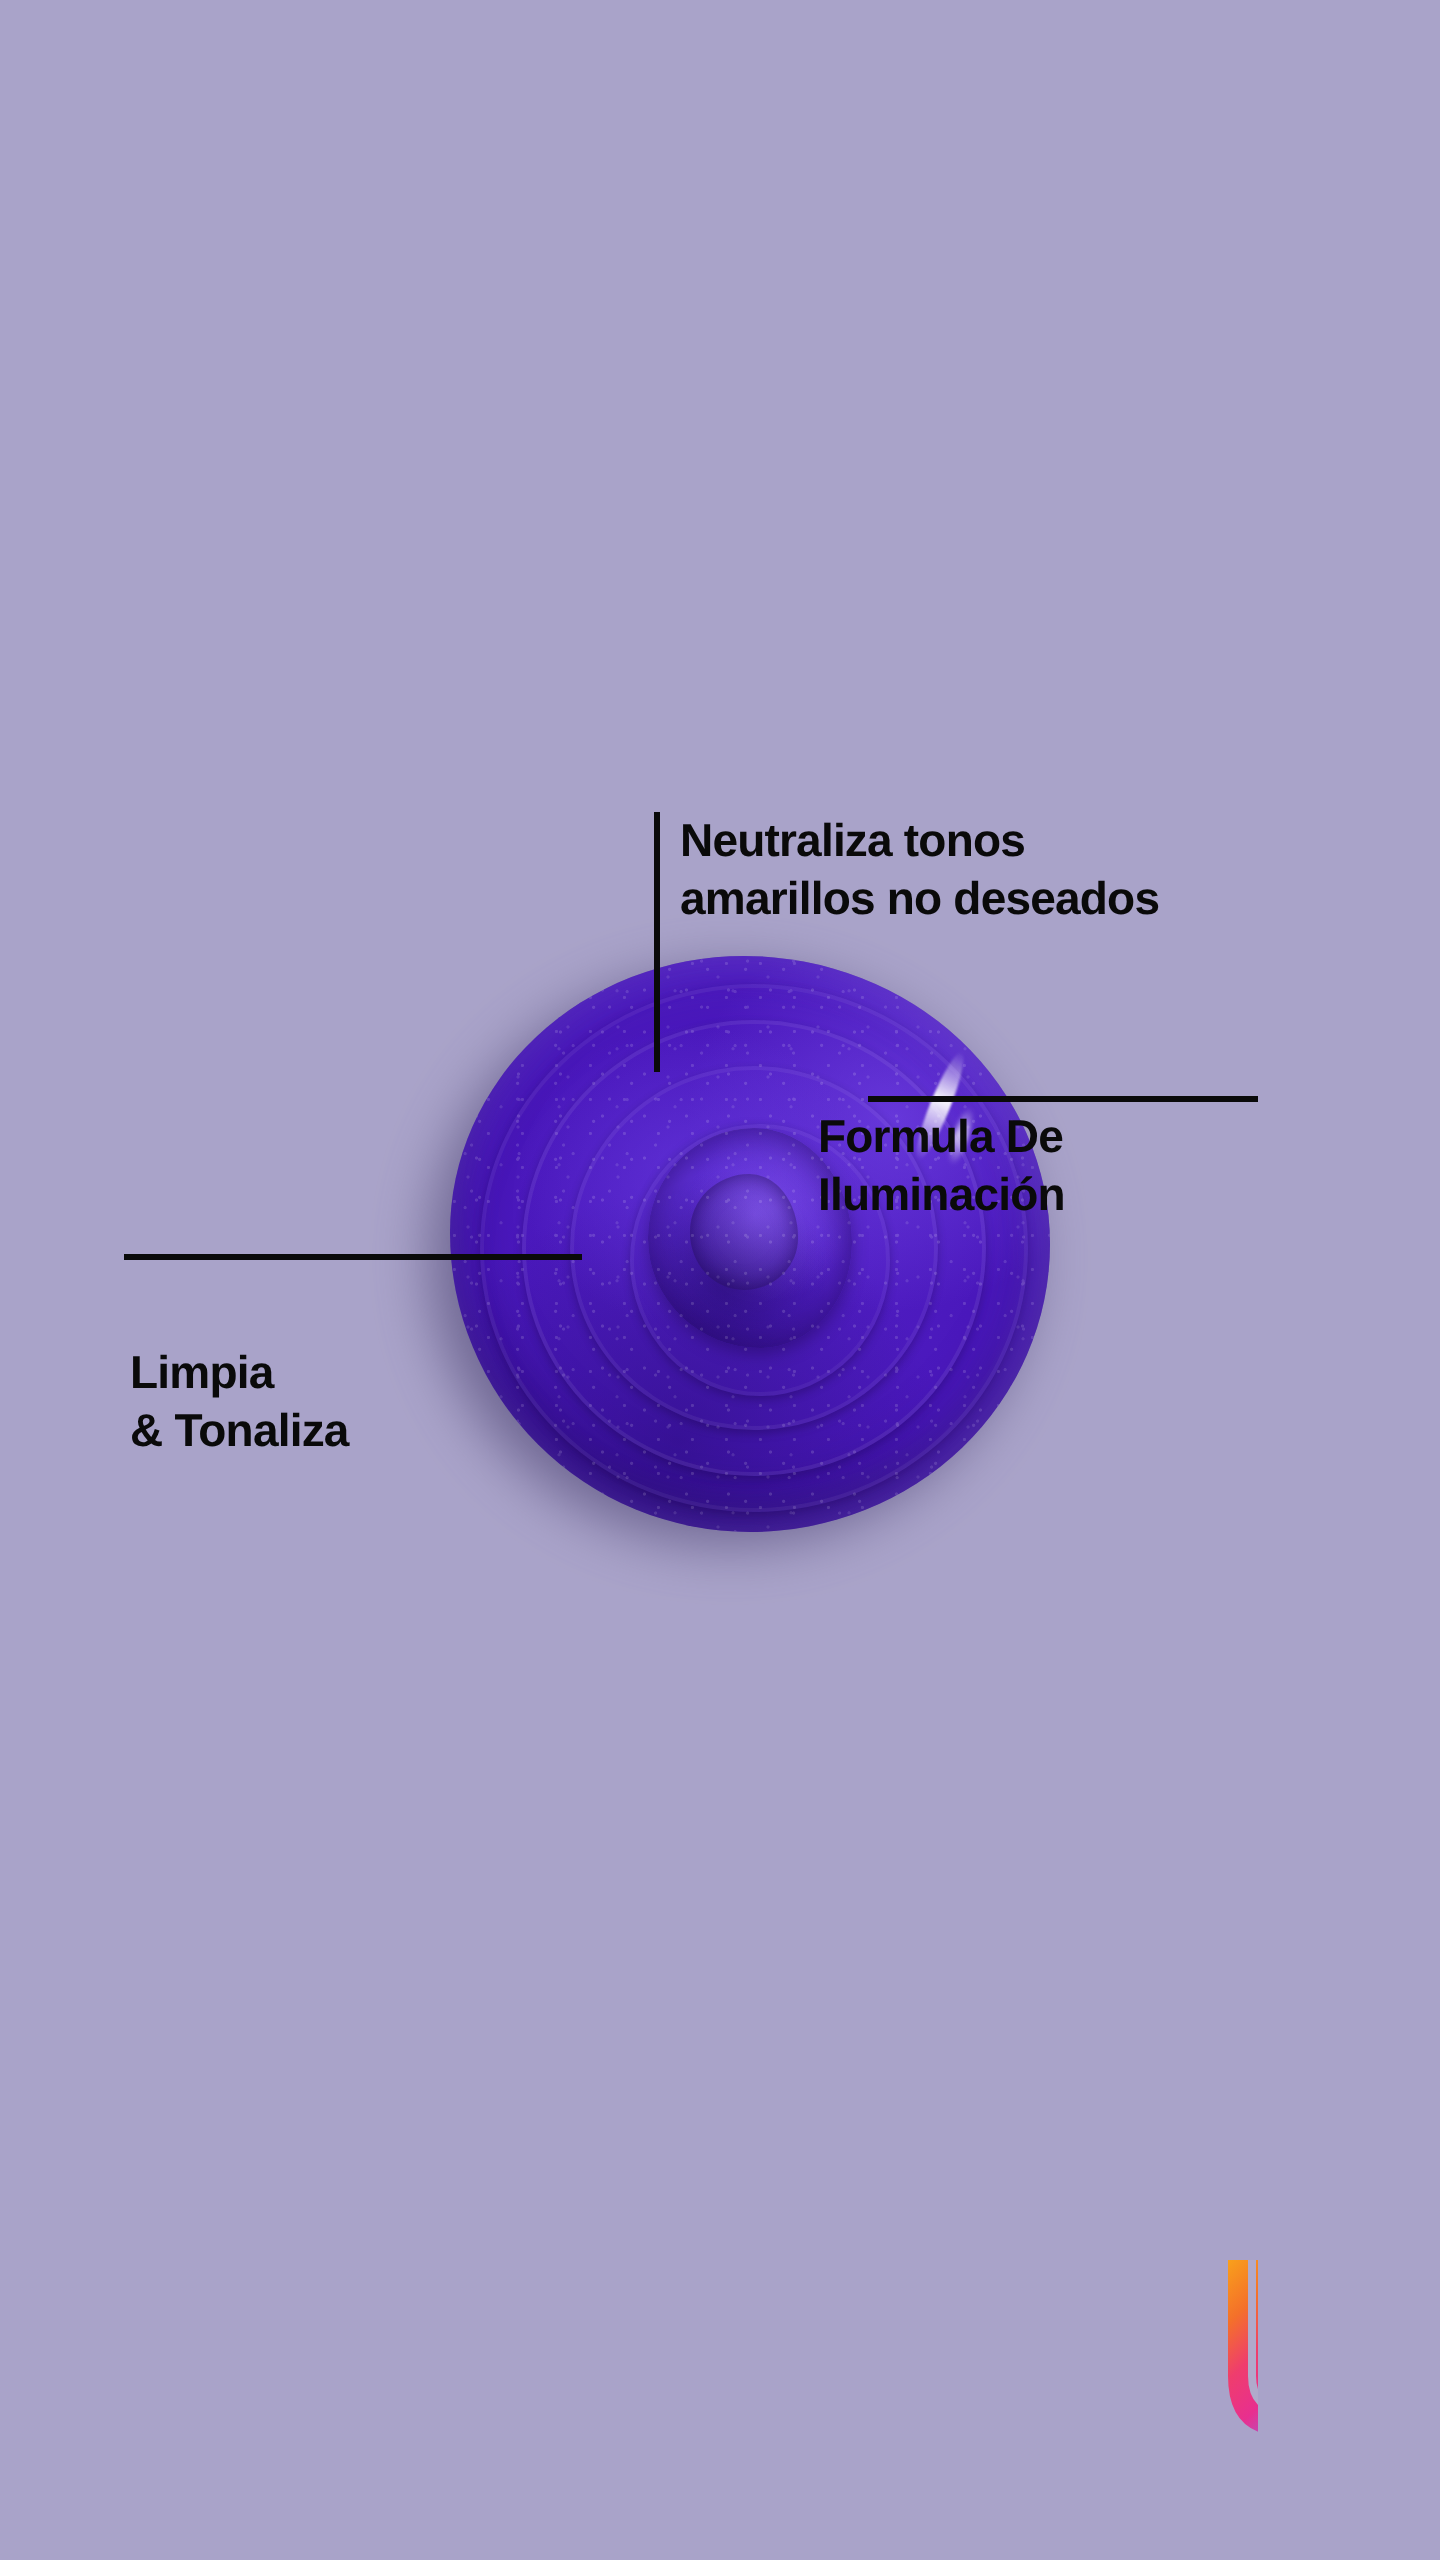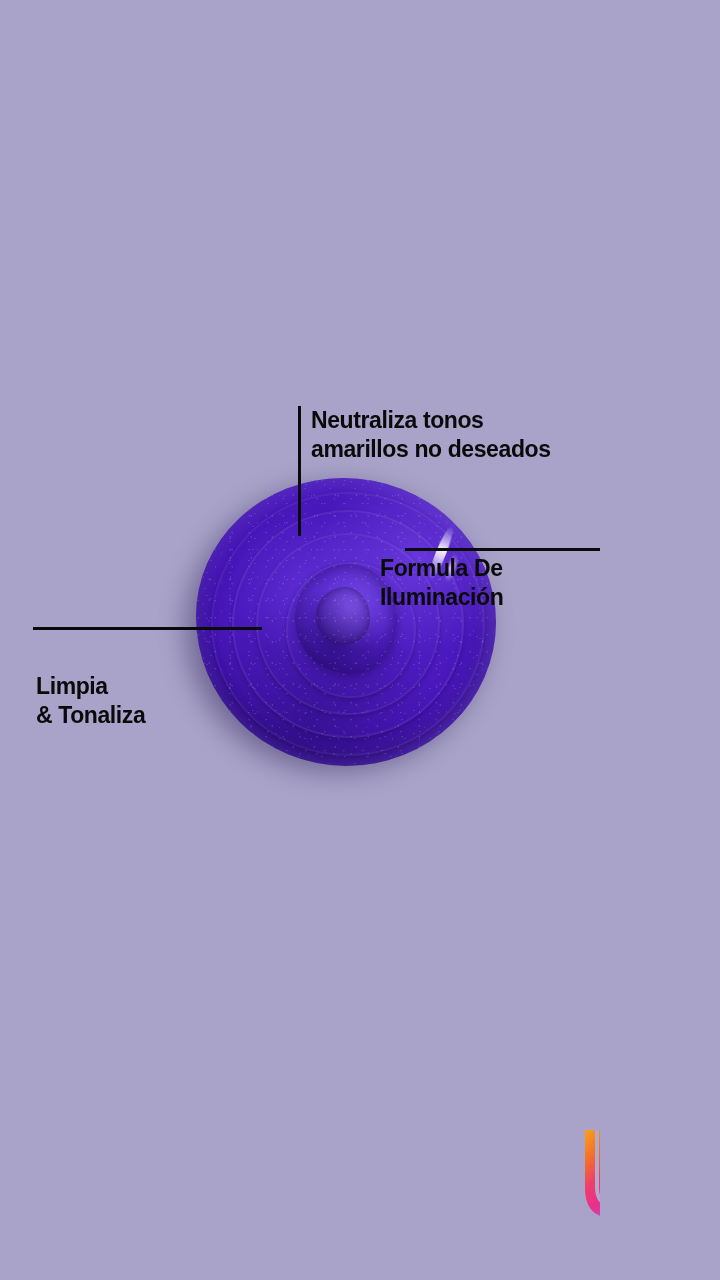--- a/index.html
+++ b/index.html
@@ -12,20 +12,21 @@
     background: #a9a3c9;
     font-family: "Liberation Sans", sans-serif;
     overflow: hidden;
   }
   #stage {
     position: relative;
     width: 600px;
     height: 1280px;
     background: #a9a3c9;
     overflow: hidden;
+    margin-left: 29px;
   }
 
   
   .blob-wrap {
     position: absolute;
     left: 196px;
     top: 478px;
     width: 302px;
     height: 290px;
   }

